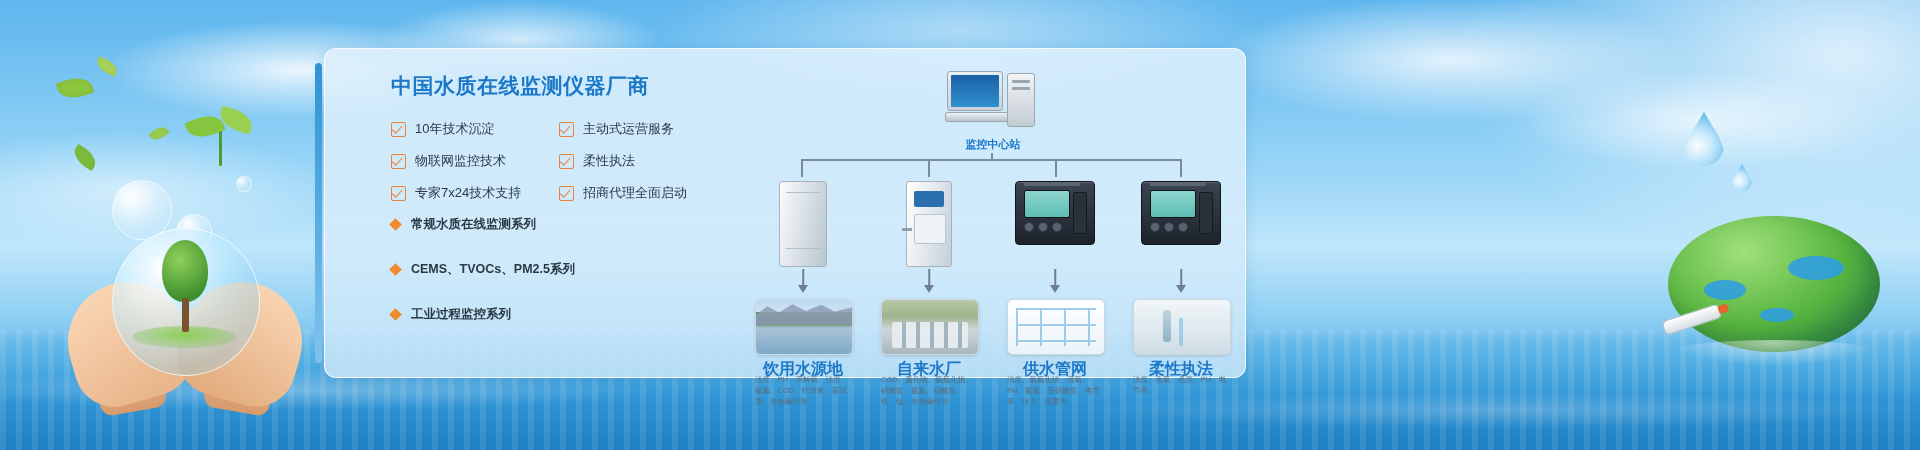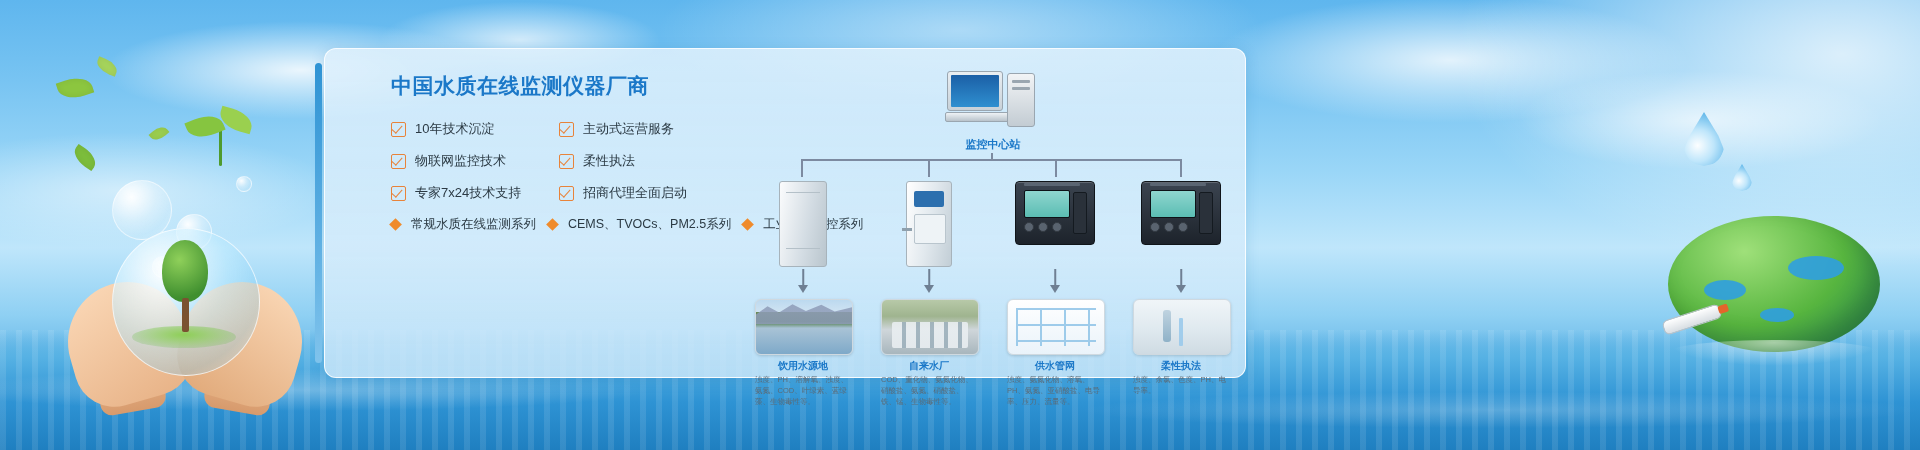--- a/index.html
+++ b/index.html
@@ -105,21 +105,21 @@
 
   .checks{margin-top:22px;display:grid;grid-template-columns:162px 1fr;row-gap:14px;column-gap:6px;}
   .chk{display:flex;align-items:center;gap:9px;}
   .chk .box{width:13px;height:13px;border:1.6px solid #e8833a;border-radius:2px;position:relative;flex:0 0 auto;background:transparent;}
   .chk .box:after{content:"";position:absolute;left:2px;top:0px;width:5px;height:9px;
     border-right:1.8px solid #e8833a;border-bottom:1.8px solid #e8833a;transform:rotate(42deg);}
   .chk .txt{color:#2b3a44;font-size:13px;white-space:nowrap;}
 
   .headline2{margin-top:26px;color:#1b78c8;font-size:17px;font-weight:bold;letter-spacing:.4px;white-space:nowrap;}
 
-  .bullets{margin-top:14px;display:flex;flex-direction:row;gap:12px;}
+  .bullets{margin-top:14px;display:flex;flex-direction:column;gap:28px;font-weight:bold;}
   .bul{display:flex;align-items:center;gap:11px;}
   .bul .dia{width:9px;height:9px;background:#ef8b2c;transform:rotate(45deg);flex:0 0 auto;}
   .bul .txt{color:#2b3a44;font-size:12.5px;white-space:nowrap;}
 
   
   .diagram{position:absolute;left:430px;top:14px;width:470px;height:300px;}
 
   .pc{position:absolute;left:192px;top:8px;width:92px;height:58px;}
   .pc .mon{position:absolute;left:0;top:0;width:56px;height:40px;border-radius:3px;
     background:linear-gradient(180deg,#e9eef2,#c8d1d8);border:1px solid #9aa6b0;padding:3px;box-sizing:border-box;}
@@ -174,21 +174,21 @@
   .ci3:after{content:"";position:absolute;inset:8px;
       background:
         linear-gradient(90deg,#8fc4e8 0 2px,transparent 2px) 0 0/24px 100%,
         linear-gradient(180deg,#8fc4e8 0 2px,transparent 2px) 0 0/100% 16px;
       opacity:.85;}
   .ci4{background:linear-gradient(180deg,#f0f5f8 0%,#dfe9ef 55%,#cfdbe3 100%);}
   .ci4:after{content:"";position:absolute;left:30%;top:18%;width:8px;height:60%;
       background:linear-gradient(180deg,#bfd3e0,#8fb2c8);border-radius:3px;
       box-shadow:14px 6px 0 -2px rgba(150,200,235,.85);}
 
-  .cap-title{position:absolute;top:296px;width:96px;text-align:center;color:#1b78c8;font-size:10px;font-weight:bold;}
+  .cap-title{position:absolute;top:296px;width:96px;text-align:center;color:#1b78c8;font-size:16px;font-weight:bold;}
   .cap-desc{position:absolute;top:312px;width:96px;color:#5a6b78;font-size:7.5px;line-height:1.45;text-align:left;}
 
   .arrow{position:absolute;top:206px;width:96px;height:26px;}
   .arrow .ln{position:absolute;left:50%;top:0;width:1.5px;height:18px;background:#6f7f93;transform:translateX(-50%);}
   .arrow .hd{position:absolute;left:50%;top:16px;transform:translateX(-50%);
     width:0;height:0;border-left:5px solid transparent;border-right:5px solid transparent;border-top:8px solid #6f7f93;}
 </style>
 </head>
 <body>
 

